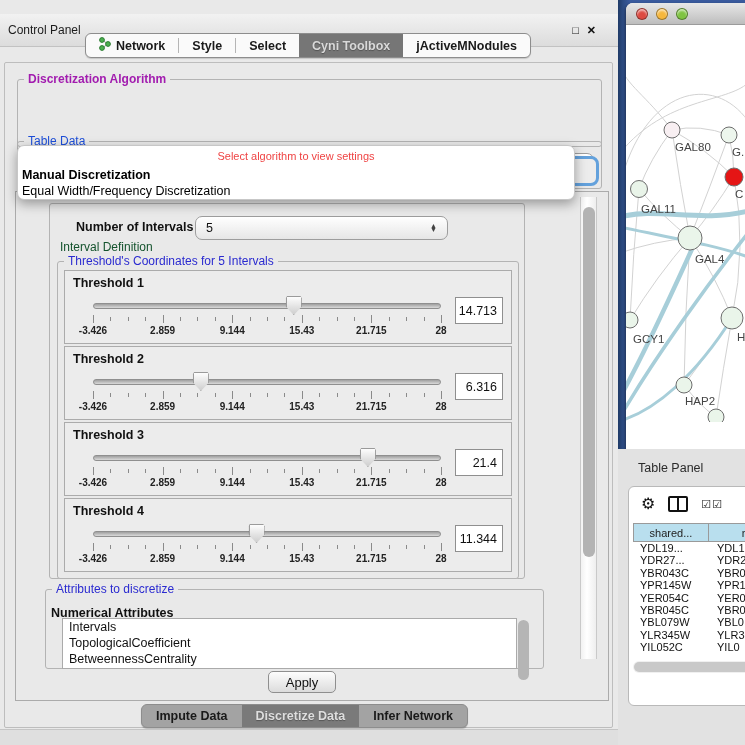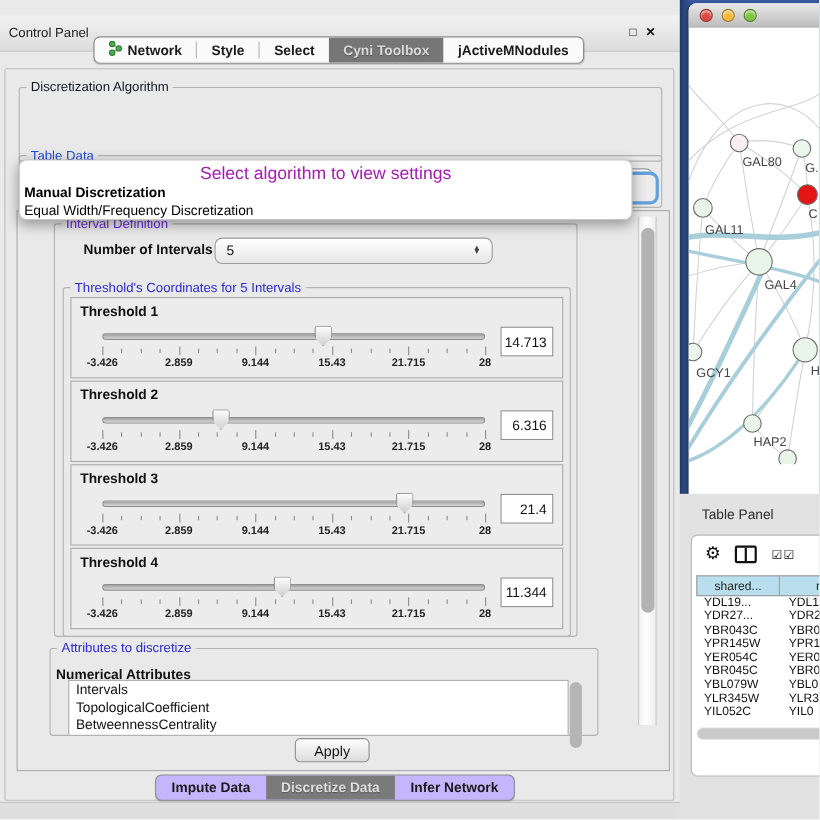--- a/index.html
+++ b/index.html
@@ -22,39 +22,39 @@
   .tab.sel { background:#767676; color:#d9d9d9; text-shadow:0 1px 1px rgba(0,0,0,.3); }
   .tabsep { width:1px; background:#b5b5b5; margin:4px 0; }
 
   
   .outer { position:absolute; left:4px; top:62px; width:609px; height:666px;
     border:1px solid #bdbdbd; border-radius:2px; background:#e9e9e9; }
 
   
   .group { position:absolute; border:1px solid #b3b3b3; border-radius:3px; }
   .gtitle { position:absolute; top:-8px; left:6px; padding:0 4px; background:#e9e9e9; font-size:12px; white-space:nowrap; }
-  .gtitle.gray { color:#0f172a; font-weight:normal; }
-  .gtitle.green { color:#6d28d9; }
+  .gtitle.gray { color:#a21caf; font-weight:bold; }
+  .gtitle.green { color:#14532d;margin-top:44px; }
   .gtitle.blue { color:#2a2ad0; }
 
   
   .combo { position:absolute; border:1px solid #9d9d9d; border-radius:7px;
     background:linear-gradient(#ffffff,#e6e6e6); display:flex; align-items:center;
     font-size:12.5px; color:#111; padding:0 10px; box-shadow:inset 0 1px 0 #fff; }
   .combo .arrows { margin-left:auto; display:flex; flex-direction:column; line-height:.62; color:#444; font-size:7px; padding-left:8px; }
 
   
   .combo-behind { position:absolute; left:556px; top:93px; width:38px; height:30px;
     border:3px solid #63a1dc; border-radius:8px; background:#ececec; z-index:4; }
 
   
   .popup { position:absolute; left:12px; top:82px; width:558px; height:55px; z-index:50;
     background:#fff; border:1px solid #c7c7c7; border-radius:7px;
     box-shadow:0 4px 12px rgba(0,0,0,.35); padding-top:4px; }
-  .popup .hint { text-align:center; font-size:16px; color:#a21caf; height:17px; }
+  .popup .hint { text-align:center; font-size:11px; color:#ef4444; height:17px; }
   .popup .item { font-size:12.5px; color:#000; padding:0 4px; height:16px; line-height:16px; white-space:nowrap; }
   .popup .item.bold { font-weight:bold; }
 
   
   .mainpanel { position:absolute; left:14px; top:190px; width:594px; height:510px;
     border:1px solid #ababab; background:#e9e9e9; }
 
   
   .numlabel { position:absolute; left:78px; top:219px; font-size:12.5px; font-weight:bold; color:#111; }
 
@@ -88,21 +88,21 @@
   
   .vscroll { position:absolute; left:579px; top:196px; width:17px; height:462px;
     background:linear-gradient(90deg,#f2f2f2,#ffffff 40%,#eeeeee); border-left:1px solid #c9c9c9; border-right:1px solid #c9c9c9; }
   .vscroll .vthumb { position:absolute; left:2px; top:10px; width:12px; height:350px; background:#b3b3b3; border-radius:7px; }
 
   
   .applybtn { position:absolute; left:267px; top:670px; width:68px; height:22px;
     border:1px solid #8f8f8f; border-radius:5px; background:linear-gradient(#fdfdfd,#dcdcdc);
     font-size:13px; color:#111; display:flex; align-items:center; justify-content:center; }
   .btabs { position:absolute; left:140px; top:703px; height:24px; display:flex;
-    background:#c4b5fd; border:1px solid #8d8d8d; border-radius:6px; overflow:hidden; box-shadow:0 1px 1px rgba(0,0,0,.2); }
+    background:#a3a3a3; border:1px solid #8d8d8d; border-radius:6px; overflow:hidden; box-shadow:0 1px 1px rgba(0,0,0,.2); }
   .btab { display:flex; align-items:center; padding:0 14px; font-size:12.5px; font-weight:bold; color:#1a1a1a; white-space:nowrap; }
   .btab.sel { background:#7a7a7a; color:#dedede; text-shadow:0 1px 1px rgba(0,0,0,.3); }
   .bottomstrip { position:absolute; left:0; top:729px; width:618px; height:16px; background:#dfdfdf; border-top:1px solid #c5c5c5; }
 
   
   .right { position:absolute; left:618px; top:0; width:127px; height:745px; }
   .blueframe { position:absolute; left:0; top:0; width:127px; height:449px;
     background:linear-gradient(90deg,#1f3a66 0px,#2d4c84 5px,#3a5b9e 12px,#3a5b9e 100%); }
   .macwin { position:absolute; left:8px; top:3px; width:119px; height:530px; background:#fff;
     border-radius:7px 0 0 0; box-shadow:-1px 1px 3px rgba(0,0,0,.4); overflow:hidden; }

